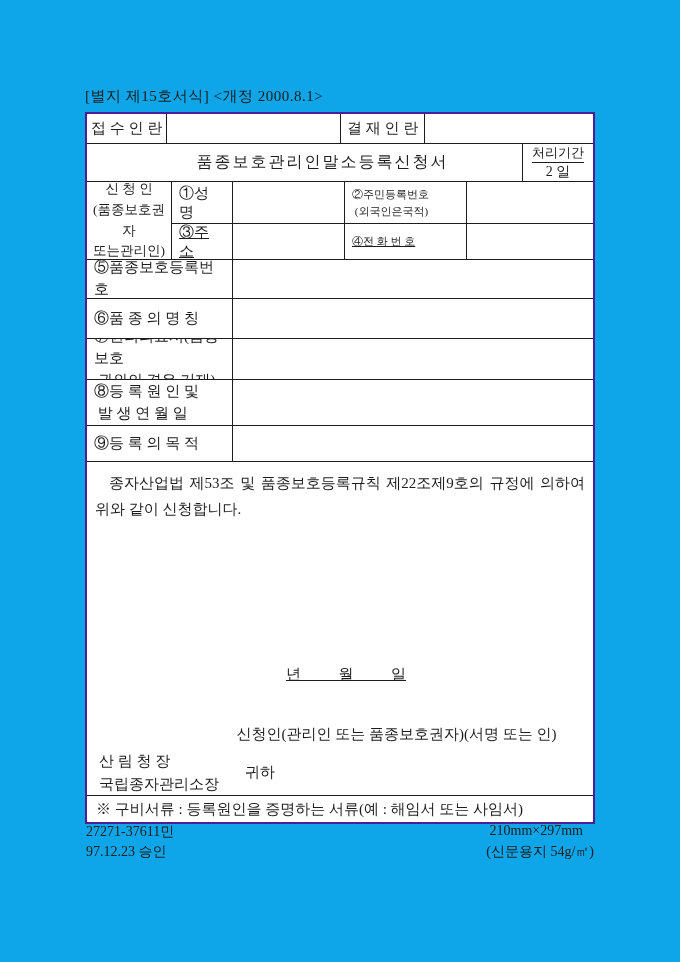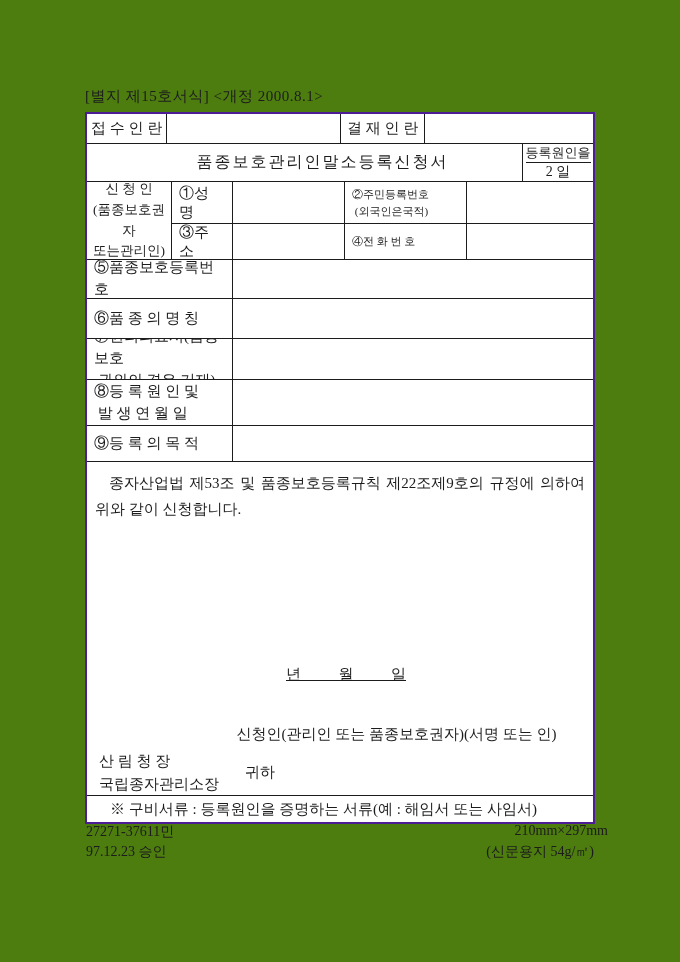--- a/index.html
+++ b/index.html
@@ -1,21 +1,21 @@
 <!DOCTYPE html>
 <html><head>
 <meta charset="utf-8">
 <style>
   html,body{margin:0;padding:0;}
   body{
     width:680px;height:962px;background:#ffffff;position:relative;
     font-family:"Liberation Serif","DejaVu Serif",serif;color:#1c1c1c;
     -webkit-font-smoothing:antialiased;
   }
-  .page{position:absolute;inset:0;background:#4d7c0f;}
+  .page{position:absolute;inset:0;background:#0ea5e9;}
   .form-ref{position:absolute;left:85px;top:87px;font-size:15px;letter-spacing:.5px;}
   .tbl{
     position:absolute;left:85px;top:112px;width:510px;box-sizing:border-box;
     border:2px solid #4c1d95;display:flex;flex-direction:column;background:#fff;
   }
   .row{display:flex;box-sizing:border-box;border-bottom:1px solid #1c1c1c;}
   .row:last-child{border-bottom:none;}
   .c{
     box-sizing:border-box;border-right:1px solid #1c1c1c;display:flex;
     align-items:center;padding:0 7px;font-size:15px;overflow:hidden;
@@ -41,39 +41,39 @@
   .w-flex{flex:1;}
   
   .title-cell{flex:1;font-size:16px;letter-spacing:2px;margin-left:36px;}
   .proc-col{width:70px;display:flex;flex-direction:column;border-right:none;padding:0;}
   .proc-label{height:19px;box-sizing:border-box;border-bottom:1px solid #1c1c1c;display:flex;align-items:center;justify-content:center;font-size:13px;}
   .proc-value{height:19px;display:flex;align-items:center;justify-content:center;font-size:14px;}
   
   .app-left{width:85px;font-size:13.5px;line-height:1.55;}
   .app-grid{flex:1;display:flex;flex-direction:column;}
   .app-row-a{height:43px;box-sizing:border-box;border-bottom:1px solid #1c1c1c;display:flex;}
-  .app-row-b{height:35px;display:flex;}
+  .app-row-b{height:35px;display:flex;text-decoration:underline;}
   .w-app-label1{width:61px;}
   .w-app-value1{width:112px;}
   .w-app-label2{width:122px;font-size:11px;line-height:1.5;}
   
   .w-field-label{width:146px;font-size:15px;line-height:1.45;}
   
   .decl{position:absolute;top:9px;left:8px;right:8px;font-size:15px;line-height:1.7;text-indent:14px;text-align:justify;}
   .date-line{position:absolute;top:203px;left:0;right:0;text-align:center;white-space:pre;font-size:15px;padding-left:12px;text-decoration:underline;}
   .sig-line{position:absolute;top:263px;left:121px;right:8px;display:flex;justify-content:center;font-size:15px;}
   .addressee{position:absolute;top:288px;left:12px;display:flex;align-items:center;font-size:15px;}
   .addr-lines{display:flex;flex-direction:column;line-height:1.5;}
   .addr-suffix{margin-left:26px;}
-  .note-cell{font-size:15px;padding-left:23px;}
+  .note-cell{font-size:15px;padding-left:9px;}
   
   .footer-item{position:absolute;font-size:14px;}
   .f-doc{left:86px;top:823px;}
   .f-appr{left:86px;top:843px;}
-  .f-size{right:72px;top:823px;margin-left:8px;}
+  .f-size{right:97px;top:823px;margin-left:8px;}
   .f-spec{right:86px;top:843px;}
 </style>
 </head>
 <body>
 
 <div class="page">
 
   <div class="form-ref">[별지 제15호서식] &lt;개정 2000.8.1&gt;</div>
 
   <div class="tbl">
@@ -81,21 +81,21 @@
     <div class="row r-receipt">
       <div class="c w-receipt-label center">접 수 인 란</div>
       <div class="c w-receipt-blank"></div>
       <div class="c w-approval-label center">결 재 인 란</div>
       <div class="c w-flex"></div>
     </div>
 
     <div class="row r-title">
       <div class="c title-cell center">품종보호관리인말소등록신청서</div>
       <div class="c proc-col">
-        <div class="proc-label">등록원인을</div>
+        <div class="proc-label">처리기간</div>
         <div class="proc-value">2 일</div>
       </div>
     </div>
 
     <div class="row r-applicant">
       <div class="c app-left center pre">신 청 인
 (품종보호권자
 또는관리인)</div>
       <div class="app-grid">
         <div class="app-row-a">

